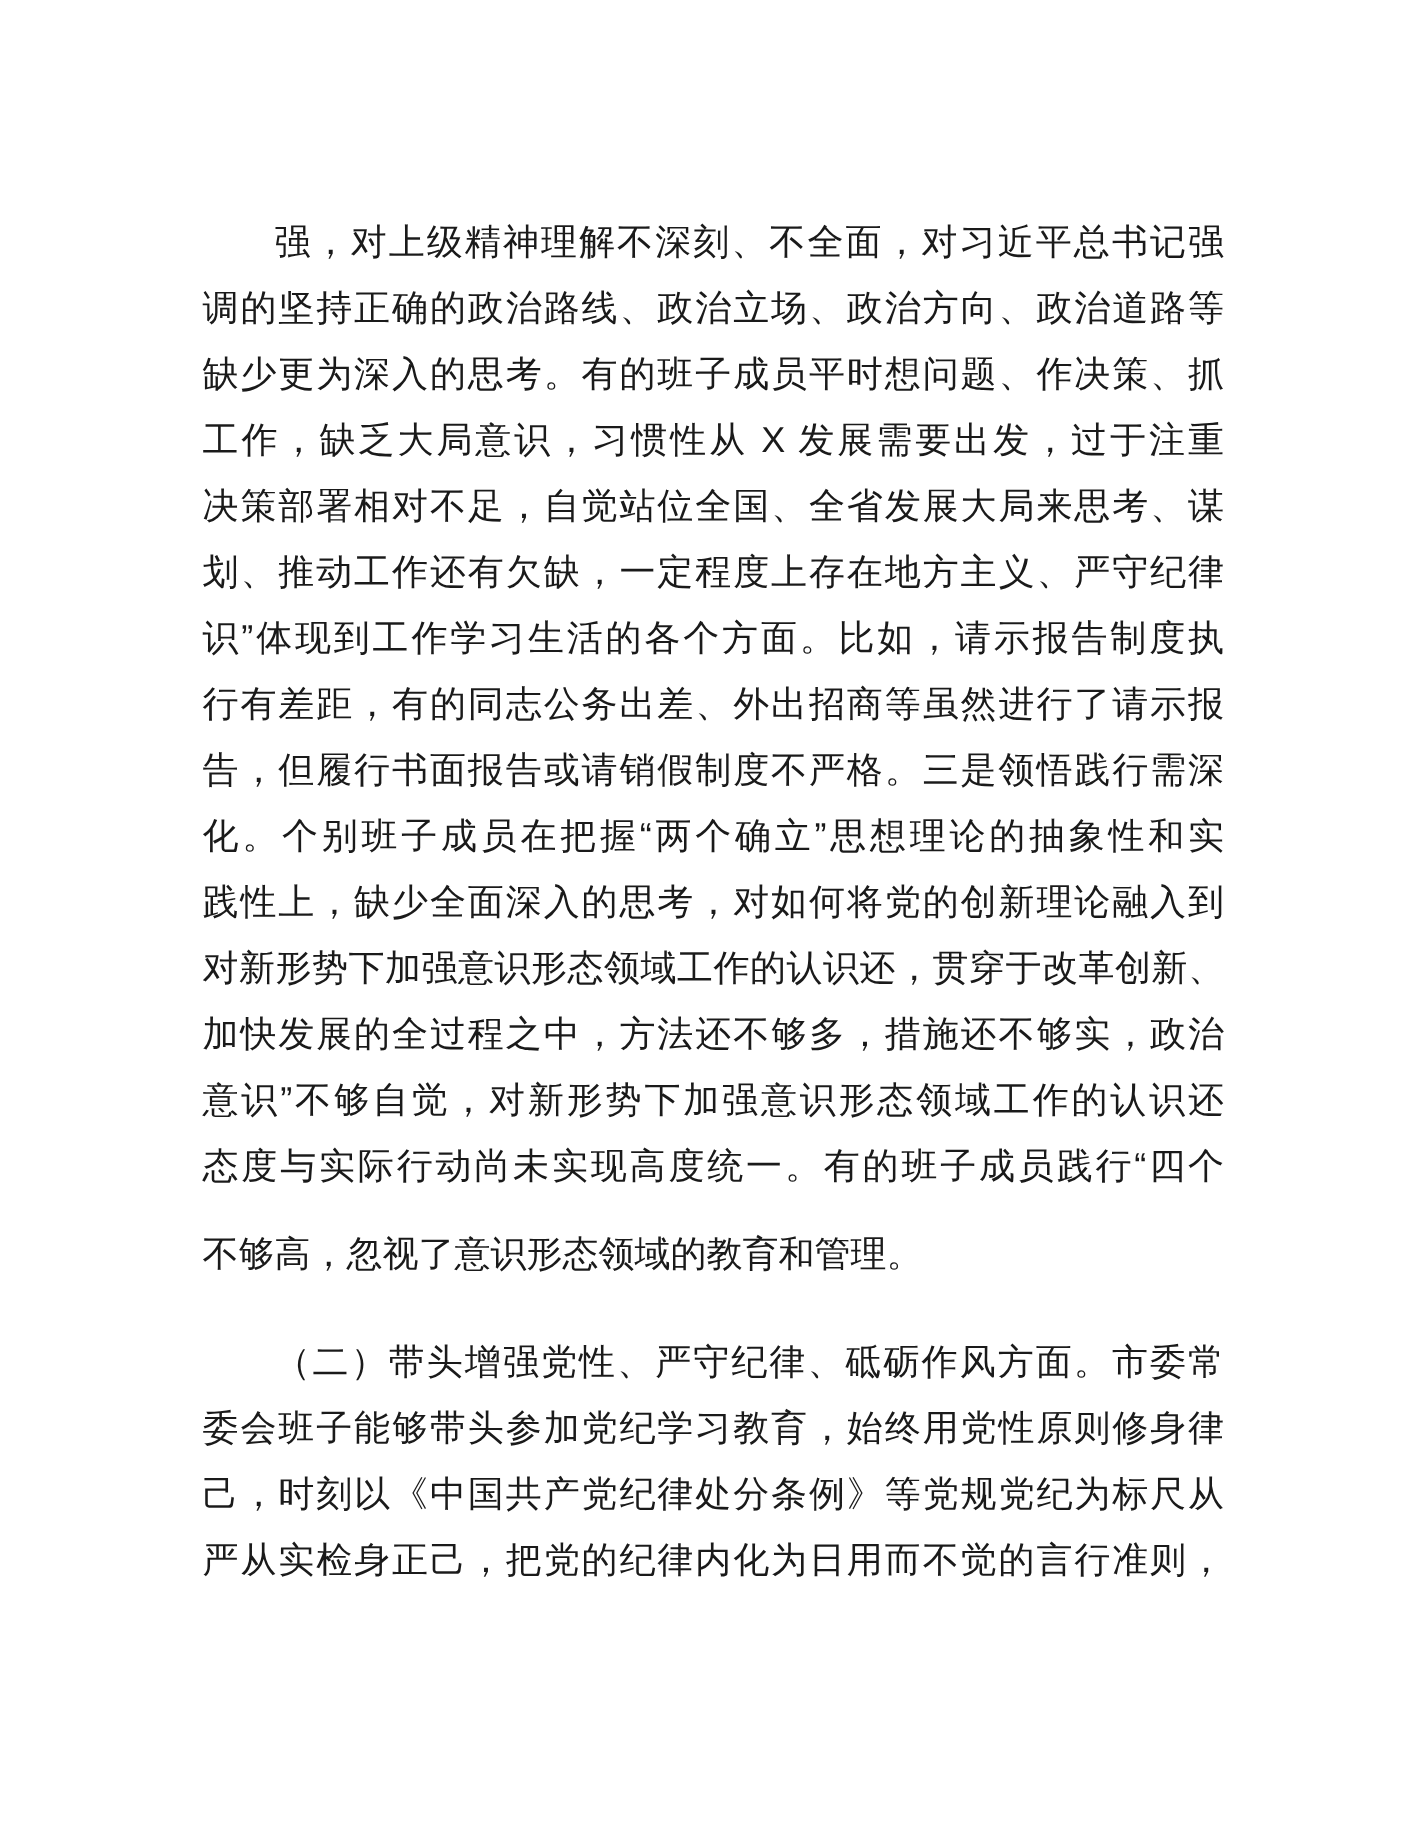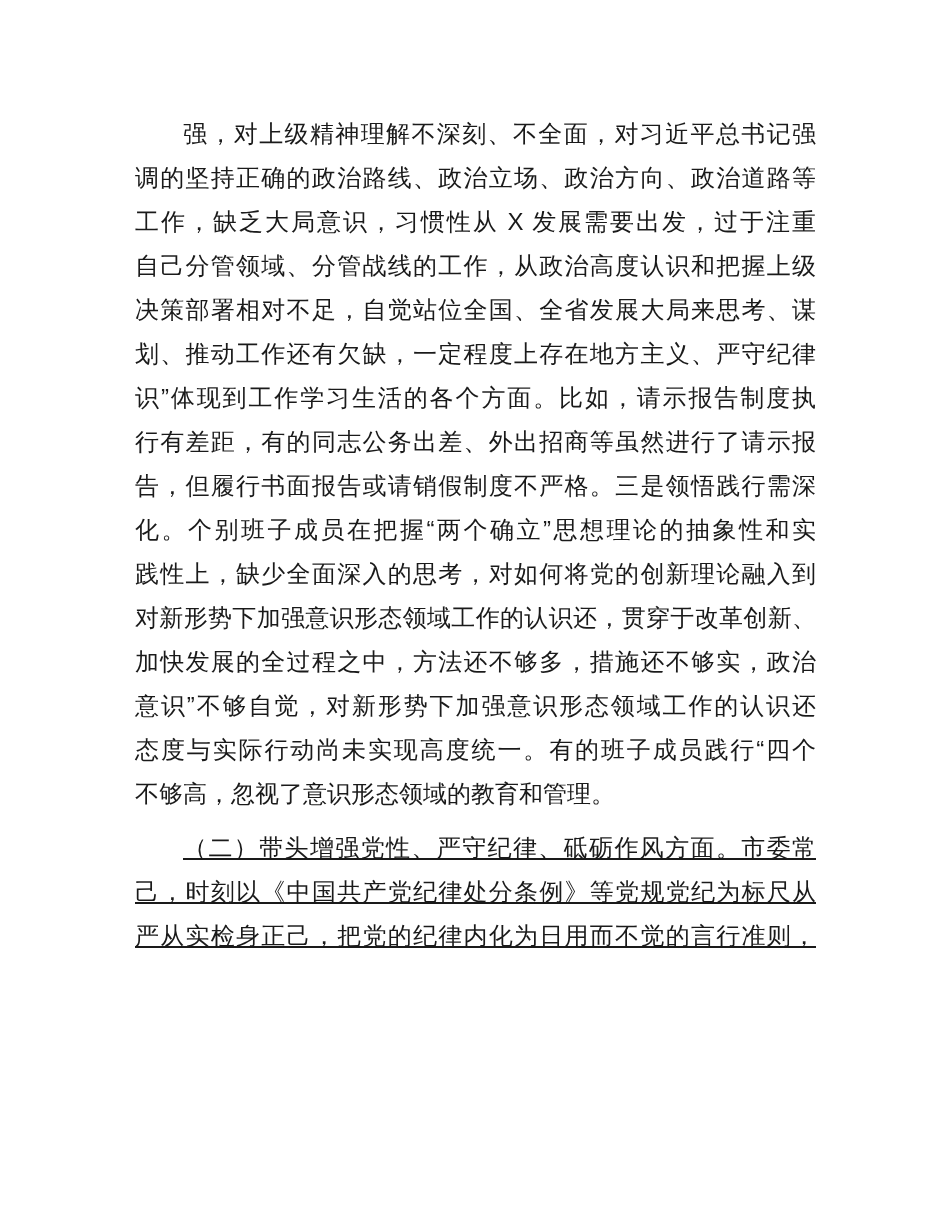--- a/index.html
+++ b/index.html
@@ -21,58 +21,60 @@
     top: 112px;
     width: 681px;
     color: #1a1a1a;
   }
   .paragraph {
     margin: 0;
     padding: 0;
   }
   .paragraph + .paragraph {
     margin-top: 10px;
-    text-decoration: underline;
   }
   .line {
     font-size: 24px;
     line-height: 44px;
     text-align: justify;
     text-align-last: justify;
     word-break: break-all;
   }
   .line.indent {
     text-indent: 48px;
+    margin-top: 28px;
   }
   .line.last {
     text-align-last: left;
+    margin-top: 15px;
   }
 </style>
 </head>
 <body>
 
 <div class="page">
   <div class="text-block">
       <div class="paragraph">
         <div class="line indent">强，对上级精神理解不深刻、不全面，对习近平总书记强</div>
         <div class="line">调的坚持正确的政治路线、政治立场、政治方向、政治道路等</div>
+        <div class="line">缺少更为深入的思考。有的班子成员平时想问题、作决策、抓</div>
         <div class="line">工作，缺乏大局意识，习惯性从 X 发展需要出发，过于注重</div>
-        <div class="line">自己分管领域、分管战线的工作，从政治高度认识和把握上级</div>
         <div class="line">决策部署相对不足，自觉站位全国、全省发展大局来思考、谋</div>
         <div class="line">划、推动工作还有欠缺，一定程度上存在地方主义、严守纪律</div>
         <div class="line">识”体现到工作学习生活的各个方面。比如，请示报告制度执</div>
         <div class="line">行有差距，有的同志公务出差、外出招商等虽然进行了请示报</div>
         <div class="line">告，但履行书面报告或请销假制度不严格。三是领悟践行需深</div>
         <div class="line">化。个别班子成员在把握“两个确立”思想理论的抽象性和实</div>
         <div class="line">践性上，缺少全面深入的思考，对如何将党的创新理论融入到</div>
         <div class="line">对新形势下加强意识形态领域工作的认识还，贯穿于改革创新、</div>
         <div class="line">加快发展的全过程之中，方法还不够多，措施还不够实，政治</div>
         <div class="line">意识”不够自觉，对新形势下加强意识形态领域工作的认识还</div>
         <div class="line">态度与实际行动尚未实现高度统一。有的班子成员践行“四个</div>
         <div class="line last">不够高，忽视了意识形态领域的教育和管理。</div>
       </div>
       <div class="paragraph">
         <div class="line indent">（二）带头增强党性、严守纪律、砥砺作风方面。市委常</div>
+        <div class="line">委会班子能够带头参加党纪学习教育，始终用党性原则修身律</div>
         <div class="line">己，时刻以《中国共产党纪律处分条例》等党规党纪为标尺从</div>
         <div class="line">严从实检身正己，把党的纪律内化为日用而不觉的言行准则，</div>
       </div>
     </div>
 </div>
 
 </body></html>

